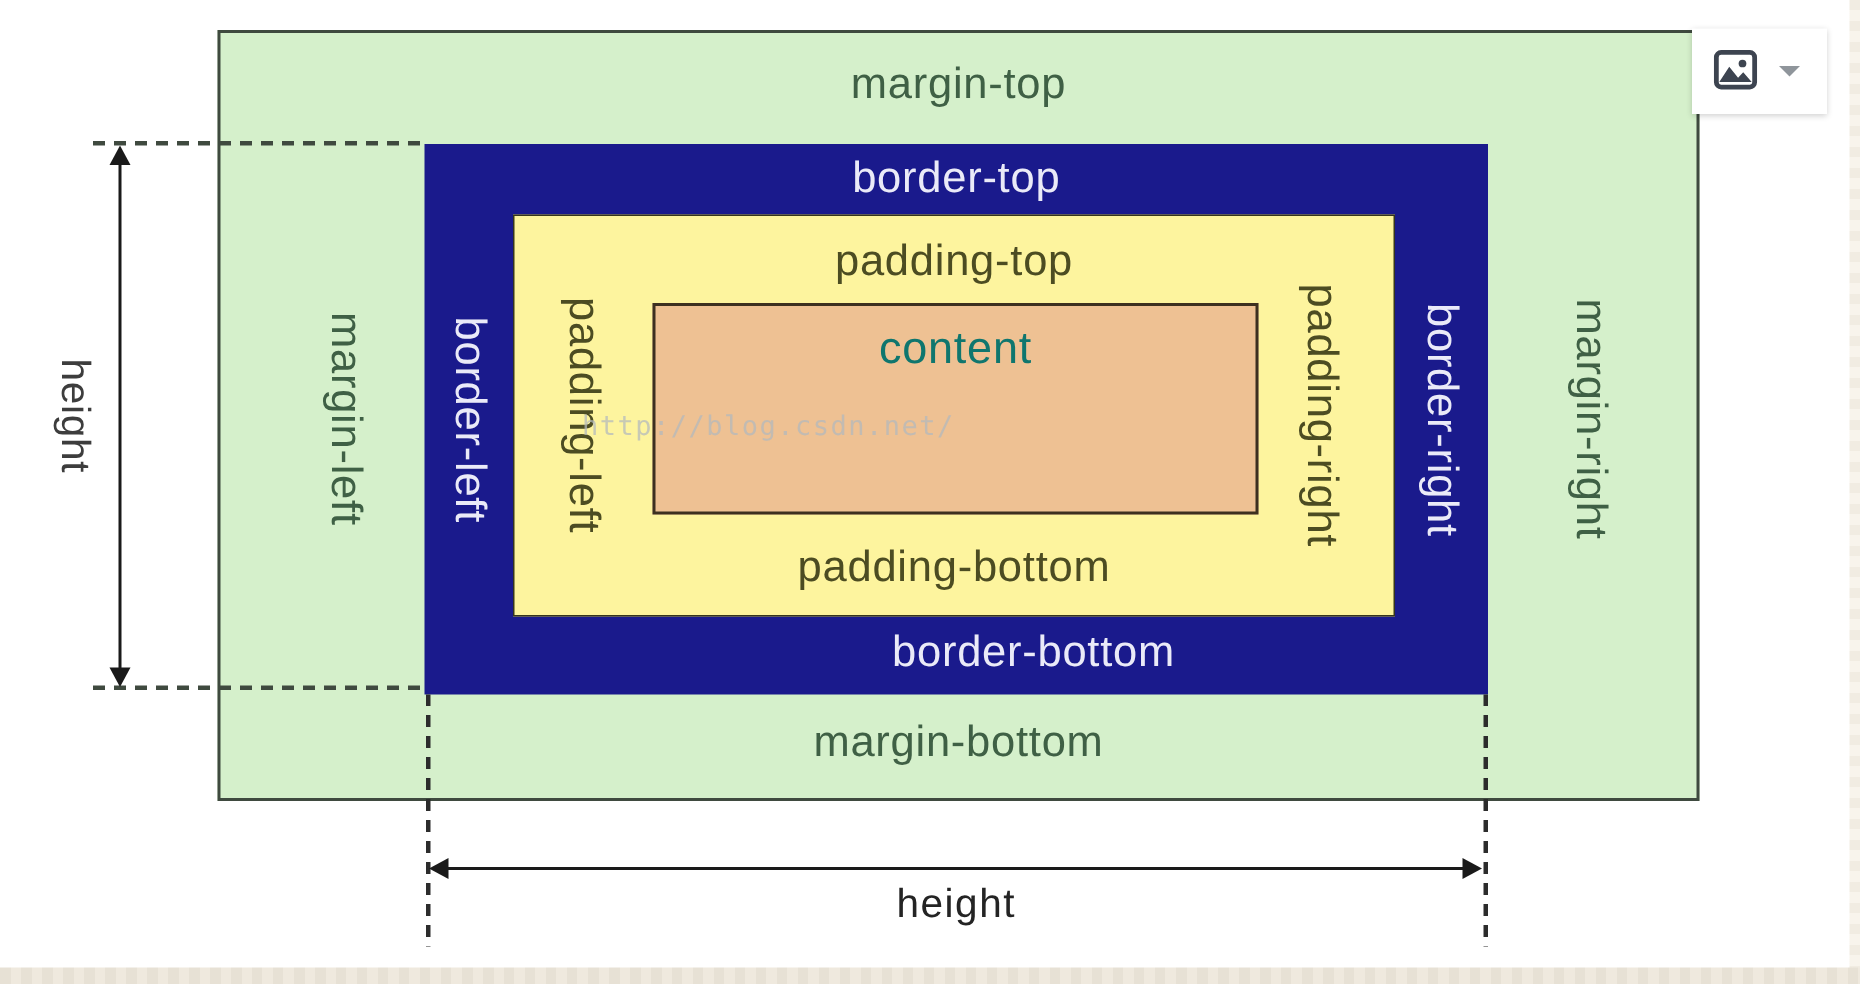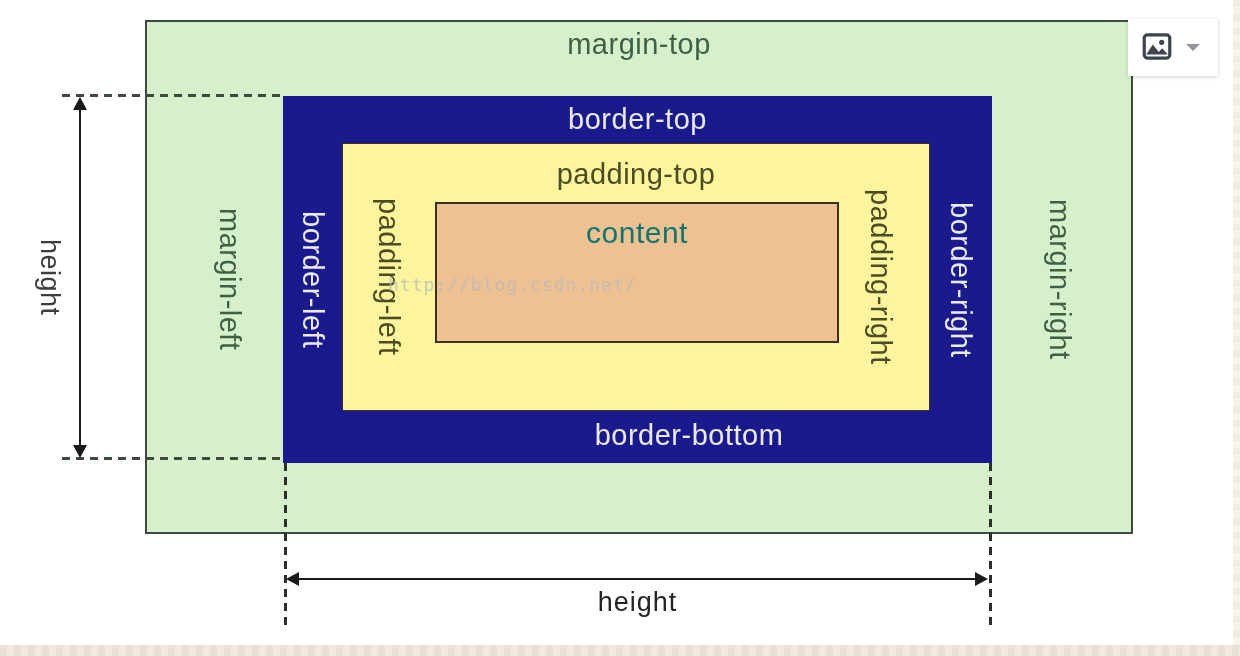--- a/index.html
+++ b/index.html
@@ -12,21 +12,21 @@
   .border-box{left:283px;top:96px;width:709px;height:367px;background:#1a1a8c;}
   .padding-box{left:342px;top:143px;width:588px;height:268px;background:#fdf49e;border:1px solid #35351c;}
   .content-box{left:435px;top:202px;width:404px;height:141px;background:#eec193;border:2px solid #3d3020;}
 
   
   .hlabel{position:absolute;text-align:center;font-size:29px;line-height:1;letter-spacing:0.5px;}
   .lab-margin{color:#3f6045;}
   .lab-border{color:#eaeaf8;}
   .lab-padding{color:#4c4c22;}
   .lab-content{color:#0f766e;}
-  .hl-margin-top{left:145px;width:988px;top:30px;}
+  .hl-margin-top{left:145px;width:988px;top:42px;}
   .hl-border-top{left:283px;width:709px;top:105px;}
   .hl-padding-top{left:342px;width:588px;top:160px;}
   .hl-content{left:435px;width:404px;top:218px;font-size:30px;}
   .hl-padding-bottom{left:342px;width:588px;top:364px;}
   .hl-border-bottom{left:283px;width:812px;top:421px;}
   .hl-margin-bottom{left:145px;width:988px;top:481px;}
 
   
   .vlabel{position:absolute;writing-mode:vertical-rl;text-align:center;font-size:29px;line-height:1;letter-spacing:0.5px;}
   .vl-margin-left{left:215px;top:96px;height:367px;}
@@ -84,21 +84,23 @@
 
   <div class="box margin-box"></div>
   <div class="box border-box"></div>
   <div class="box padding-box"></div>
   <div class="box content-box"></div>
 
   <div class="hlabel lab-margin hl-margin-top">margin-top</div>
   <div class="hlabel lab-border hl-border-top">border-top</div>
   <div class="hlabel lab-padding hl-padding-top">padding-top</div>
   <div class="hlabel lab-content hl-content">content</div>
+  <div class="hlabel lab-padding hl-padding-bottom">padding-bottom</div>
   <div class="hlabel lab-border hl-border-bottom">border-bottom</div>
+  <div class="hlabel lab-margin hl-margin-bottom">margin-bottom</div>
 
   <div class="vlabel lab-margin vl-margin-left">margin-left</div>
   <div class="vlabel lab-border vl-border-left">border-left</div>
   <div class="vlabel lab-padding vl-padding-left">padding-left</div>
   <div class="vlabel lab-padding vl-padding-right">padding-right</div>
   <div class="vlabel lab-border vl-border-right">border-right</div>
   <div class="vlabel lab-margin vl-margin-right">margin-right</div>
 
   <div class="dash-h dash-top"></div>
   <div class="dash-h dash-bottom"></div>

